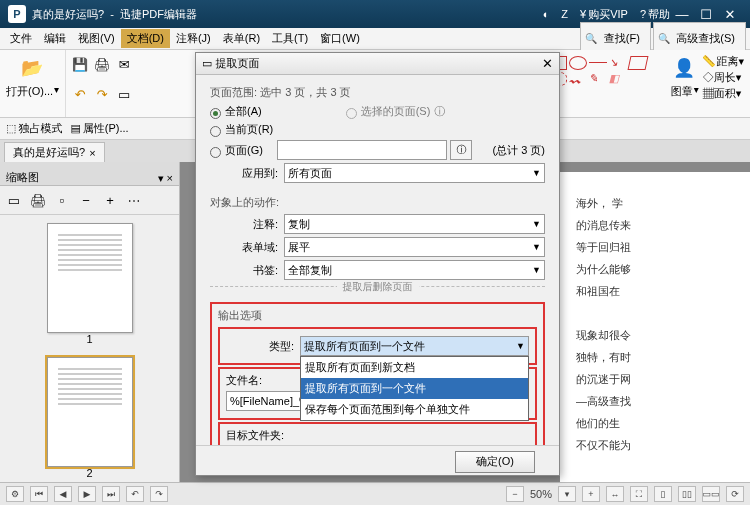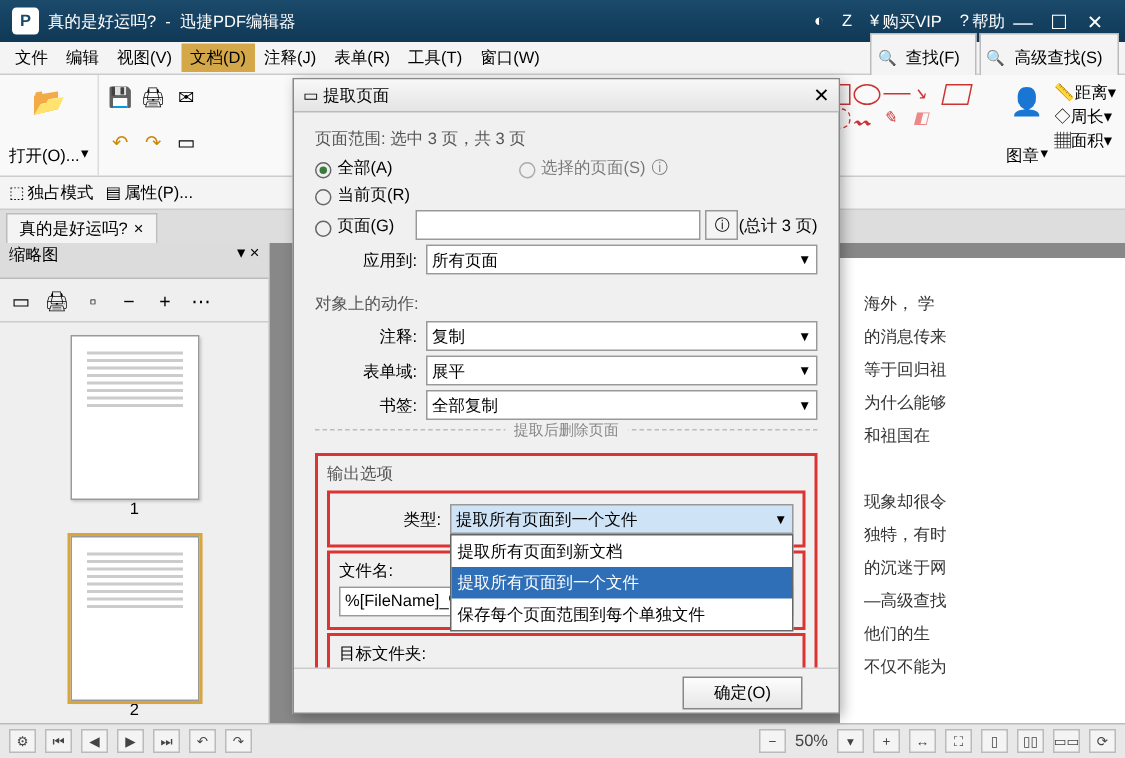--- a/index.html
+++ b/index.html
@@ -8,31 +8,31 @@
 .titlebar .logo{width:18px;height:18px;background:#fff;border-radius:3px;display:flex;align-items:center;justify-content:center;color:#1b4a6b;font-weight:bold;margin-right:6px}
 .titlebar .title{flex:1}
 .titlebar .rbtn{margin-left:12px;display:flex;align-items:center;gap:2px;cursor:pointer}
 .titlebar .winbtn{width:24px;text-align:center;cursor:pointer;font-size:13px}
 .menubar{height:22px;background:#f4f4f4;border-bottom:1px solid #ccc;display:flex;align-items:center;padding-left:4px}
 .menubar span{padding:2px 6px;cursor:pointer}
 .menubar span.active{background:#d4a848;color:#000}
 .toolbar{height:68px;background:#f9f9f9;border-bottom:1px solid #ccc;display:flex;position:relative}
 .tbgroup{display:flex;flex-direction:column;align-items:center;padding:4px 6px;border-right:1px solid #ddd}
 .tbicon{width:28px;height:28px;display:flex;align-items:center;justify-content:center;font-size:18px}
-.tblabel{font-size:10px;margin-top:14px;display:flex;gap:1px}
+.tblabel{font-size:10px;margin-top:2px;display:flex;gap:1px}
 .smallicons{display:flex;flex-wrap:wrap;width:80px;gap:2px;padding:4px}
 .smallicon{width:20px;height:20px;display:flex;align-items:center;justify-content:center;font-size:13px;cursor:pointer}
 .findbtn{position:absolute;right:4px;top:-21px;display:flex;gap:2px}
 .findbtn button{height:34px;font-size:10px;padding:0 4px;border:1px solid #bbb;background:#f4f4f4;cursor:pointer}
 .tabstrip{height:22px;background:#ddd;display:flex;align-items:end;padding-left:4px}
 .tab{background:#f4f4f4;border:1px solid #bbb;border-bottom:none;padding:2px 8px;margin-right:2px;display:flex;align-items:center;gap:4px}
 .tab .close{cursor:pointer}
 .main{display:flex;height:340px}
 .sidebar{width:180px;background:#efefef;border-right:1px solid #bbb;display:flex;flex-direction:column}
-.sidehead{height:24px;background:#dcdcdc;display:flex;align-items:flex-start;justify-content:space-between;padding:0 6px;border-bottom:1px solid #bbb}
+.sidehead{height:24px;background:#dcdcdc;display:flex;align-items:flex-end;justify-content:space-between;padding:0 6px;border-bottom:1px solid #bbb}
 .sideicons{display:flex;gap:4px;padding:4px;border-bottom:1px solid #ccc}
 .thumbs{flex:1;overflow:auto;padding:8px;display:flex;flex-direction:column;align-items:center;gap:12px}
 .thumb{width:86px;display:flex;flex-direction:column;align-items:center}
 .thumbpage{width:86px;height:110px;background:#fff;border:1px solid #999;box-shadow:1px 1px 2px rgba(0,0,0,.2);position:relative}
 .thumbpage.sel{outline:2px solid #d9a63c}
 .thumbpage .lines{position:absolute;inset:10px;display:flex;flex-direction:column;gap:3px}
 .thumbpage .lines i{height:2px;background:#ccc}
 .docview{flex:1;background:#888;position:relative;overflow:hidden}
 .docpage{position:absolute;right:-10px;top:10px;width:200px;height:310px;background:#fff;padding:20px 16px;line-height:22px;color:#333}
 
@@ -229,21 +229,21 @@
           <span>当前页(R)</span>
         </div>
       </div>
     <div class="row">
       <div class="radio">
           <i></i>
           <span>页面(G)</span>
         </div>
       <input type="text" style="flex: 1 1 0%;" disabled="">
       <span class="smallbtn">ⓘ</span>
-      <span style="margin-left:0">(总计 3 页)</span>
+      <span style="margin-left:20px">(总计 3 页)</span>
     </div>
     <div class="row">
         <span class="lbl">应用到:</span>
       <div class="combo" style="flex:1">
           <div class="sel">
             <span>所有页面</span>
             <span class="arr">▼</span>
           </div>
         </div>
     </div>

